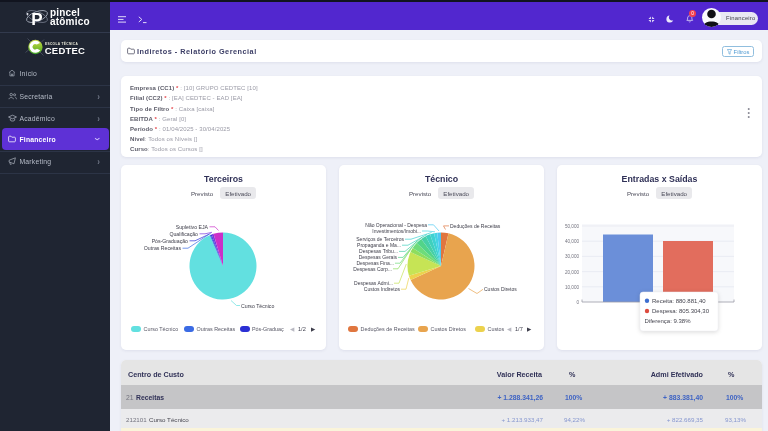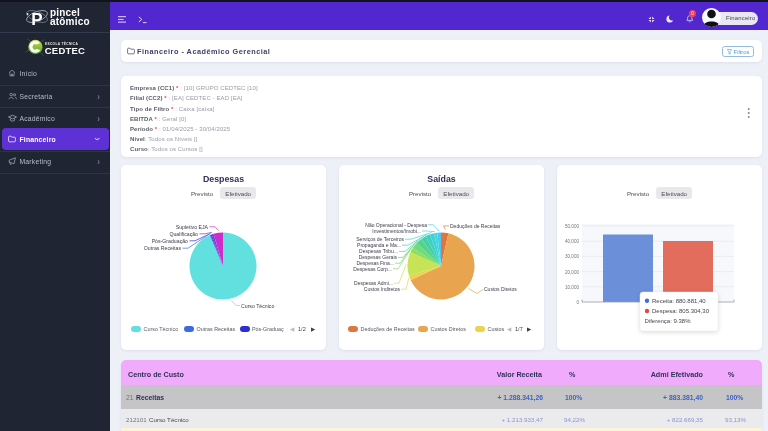--- a/index.html
+++ b/index.html
@@ -180,39 +180,39 @@
         </svg>
     </div>
     <span class="cname">Financeiro</span>
   </div>
 </div>
 
 <div class="card" id="hcard">
   <svg style="position:absolute;left:6px;top:7px" width="8" height="8" viewBox="0 0 8 8">
       <path d="M0.6,2 C0.6,1.5 1,1.2 1.4,1.2 H3 L3.8,2.2 H6.6 C7,2.2 7.4,2.5 7.4,3 V6 C7.4,6.5 7,6.8 6.6,6.8 H1.4 C1,6.8 0.6,6.5 0.6,6 Z" fill="none" stroke="#4a4a5e" stroke-width="0.75"></path>
     </svg>
-  <div class="htitle">Financeiro - Acadêmico Gerencial</div>
+  <div class="htitle">Indiretos - Relatório Gerencial</div>
   <div id="btn-filtros"><svg width="5" height="6" viewBox="0 0 5 6">
         <path d="M0.3,0.5 H4.7 L3.1,2.8 V5.2 L1.9,4.6 V2.8 Z" fill="none" stroke="#4f9ad2" stroke-width="0.6"></path>
       </svg>Filtros</div>
 </div>
 
 <div class="card" id="fcard">
   <div class="fl" style="top:9.3px"><b>Empresa (CC1) <span class="ast">*</span></b> : [10] GRUPO CEDTEC [10]</div>
   <div class="fl" style="top:19.4px"><b>Filial (CC2) <span class="ast">*</span></b> : [EA] CEDTEC - EAD [EA]</div>
   <div class="fl" style="top:29.5px"><b>Tipo de Filtro <span class="ast">*</span></b> : Caixa [caixa]</div>
   <div class="fl" style="top:39.6px"><b>EBITDA <span class="ast">*</span></b> : Geral [0]</div>
   <div class="fl" style="top:49.7px"><b>Período <span class="ast">*</span></b> : 01/04/2025 - 30/04/2025</div>
   <div class="fl" style="top:59.8px"><b>Nível</b>: Todos os Níveis []</div>
   <div class="fl" style="top:69.9px"><b>Curso</b>: Todos os Cursos []</div>
   <div class="dots">•<br>•<br>•</div>
 </div>
 
 <div class="card ccard" id="c1">
-  <div class="ctitle">Despesas</div>
+  <div class="ctitle">Terceiros</div>
   <div class="tabs">
       <span class="tab">Previsto</span>
       <span class="tab on">Efetivado</span>
     </div>
   <svg class="csvg" width="205" height="185" viewBox="0 0 205 185" font-family="Liberation Sans, sans-serif">
     <path d="M102,101 L102.00,67.50 A33.5,33.5 0 1 1 88.75,70.23 Z" fill="#62e0e0"></path>
     <path d="M102,101 L88.75,70.23 A33.5,33.5 0 0 1 89.73,69.83 Z" fill="#3b6be4"></path>
     <path d="M102,101 L89.73,69.83 A33.5,33.5 0 0 1 90.71,69.46 Z" fill="#2b2fd4"></path>
     <path d="M102,101 L90.71,69.46 A33.5,33.5 0 0 1 92.51,68.87 Z" fill="#7a35e0"></path>
     <path d="M102,101 L92.51,68.87 A33.5,33.5 0 0 1 102.00,67.50 Z" fill="#cc2fc8"></path>
@@ -235,21 +235,21 @@
     <span class="li" style="left:10px"><span class="sw" style="background:#62e0e0"></span>Curso Técnico</span>
     <span class="li" style="left:63px"><span class="sw" style="background:#3b6be4"></span>Outras Receitas</span>
     <span class="li" style="left:118.5px"><span class="sw" style="background:#2b2fd4"></span>Pós-Graduaç</span>
     <span class="pgn" style="left:169px;color:#b9b9c2">◀</span>
     <span class="pgn" style="left:177px">1/2</span>
     <span class="pgn" style="left:190px">▶</span>
   </div>
 </div>
 
 <div class="card ccard" id="c2">
-  <div class="ctitle">Saídas</div>
+  <div class="ctitle">Técnico</div>
   <div class="tabs">
       <span class="tab">Previsto</span>
       <span class="tab on">Efetivado</span>
     </div>
   <svg class="csvg" width="205" height="185" viewBox="0 0 205 185" font-family="Liberation Sans, sans-serif">
     <path d="M102,101 L102.00,67.50 A33.5,33.5 0 0 1 109.51,68.35 Z" fill="#e0763f"></path>
     <path d="M102,101 L109.51,68.35 A33.5,33.5 0 1 1 71.60,115.07 Z" fill="#e8a44e"></path>
     <path d="M102,101 L71.60,115.07 A33.5,33.5 0 0 1 69.95,110.75 Z" fill="#ecd24d"></path>
     <path d="M102,101 L69.95,110.75 A33.5,33.5 0 0 1 71.51,87.12 Z" fill="#c6e455"></path>
     <path d="M102,101 L71.51,87.12 A33.5,33.5 0 0 1 73.72,83.05 Z" fill="#8edd5e"></path>
@@ -293,20 +293,21 @@
     <span class="li" style="left:9px"><span class="sw" style="background:#e0763f"></span>Deduções de Receitas</span>
     <span class="li" style="left:79px"><span class="sw" style="background:#e8a44e"></span>Custos Diretos</span>
     <span class="li" style="left:136px"><span class="sw" style="background:#ecd24d"></span>Custos</span>
     <span class="pgn" style="left:168px;color:#b9b9c2">◀</span>
     <span class="pgn" style="left:176px">1/7</span>
     <span class="pgn" style="left:188px">▶</span>
   </div>
 </div>
 
 <div class="card ccard" id="c3">
+  <div class="ctitle">Entradas x Saídas</div>
   <div class="tabs">
       <span class="tab">Previsto</span>
       <span class="tab on">Efetivado</span>
     </div>
   <svg class="csvg" width="205" height="185" viewBox="0 0 205 185" font-family="Liberation Sans, sans-serif">
     <rect x="25" y="59" width="152" height="78" fill="#f7f8fb"></rect>
     <g stroke="#e4e6ef" stroke-width="0.7">
       <line x1="25" y1="61" x2="177" y2="61"></line>
       <line x1="25" y1="76.2" x2="177" y2="76.2"></line>
       <line x1="25" y1="91.4" x2="177" y2="91.4"></line>
@@ -331,21 +332,21 @@
       <g font-size="6" fill="#45454f">
         <text x="95" y="138">Receita: 880.881,40</text>
         <text x="95" y="148.3">Despesa: 805.304,30</text>
         <text x="87.5" y="158.3">Diferença: 9.38%</text>
       </g>
     </g>
   </svg>
 </div>
 
 <div id="tbl">
-  <div class="trow" style="top:0;height:26px;background:#f0abfc;color:#303157;font-weight:bold;font-size:7.2px">
+  <div class="trow" style="top:0;height:26px;background:#e5e5e5;color:#303157;font-weight:bold;font-size:7.2px">
     <div style="left:7px;top:9.5px">Centro de Custo</div>
     <div style="right:220px;top:9.5px">Valor Receita</div>
     <div style="left:448px;top:9.5px">%</div>
     <div style="right:59px;top:9.5px">Admi Efetivado</div>
     <div style="left:607px;top:9.5px">%</div>
   </div>
   <div class="trow" style="top:24.5px;height:24px;background:#c5c5c7;font-size:6.8px">
     <div style="left:5px;top:9.5px;color:#73737f">21</div>
     <div style="left:15px;top:9.5px;color:#303157;font-weight:bold">Receitas</div>
     <div style="right:219px;top:9.5px;color:#3e63c4;font-weight:bold">+ 1.288.341,26</div>

